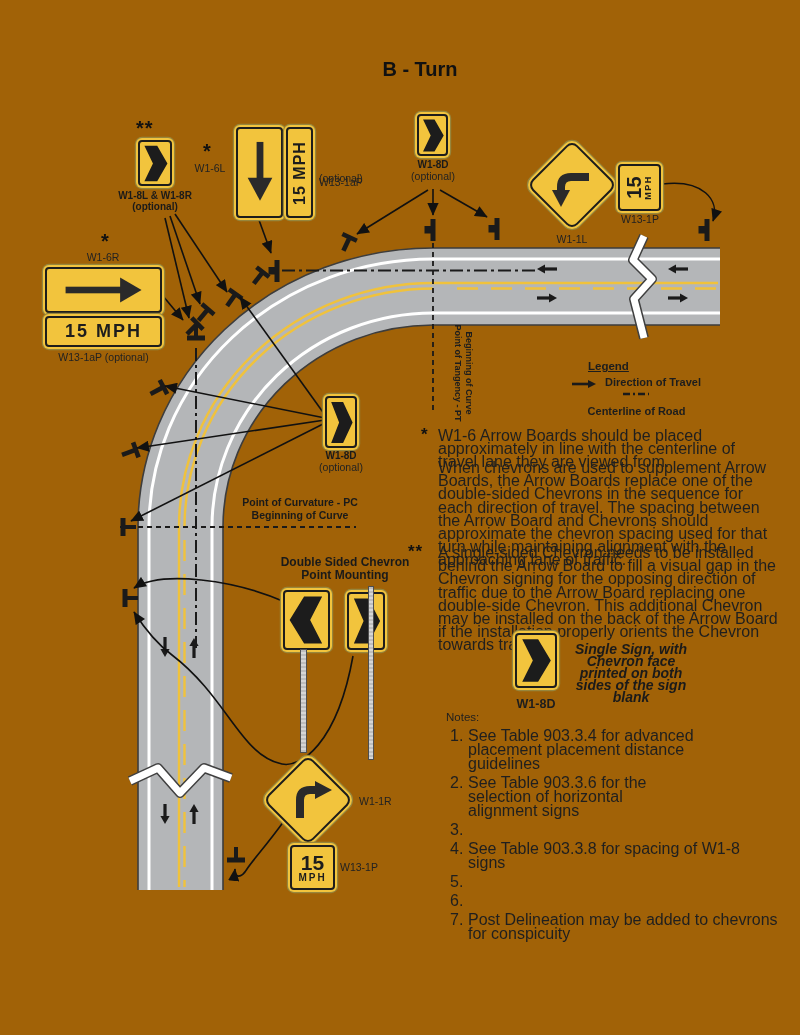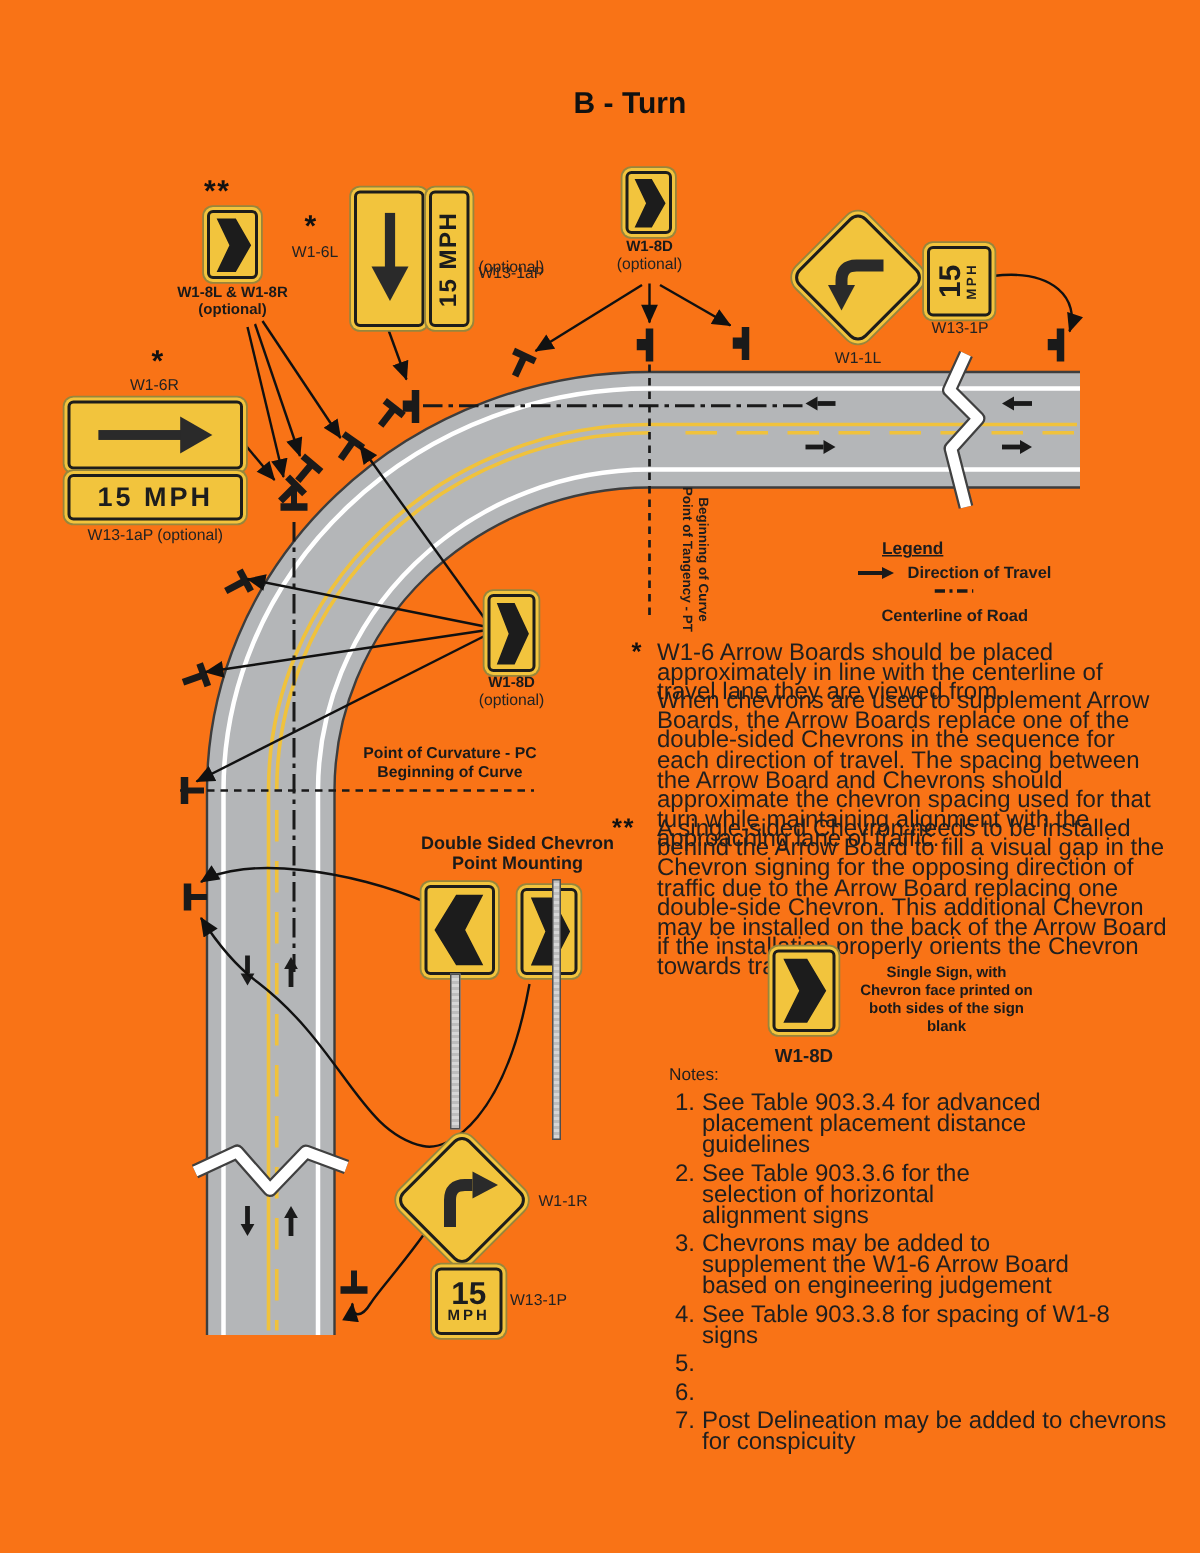--- a/index.html
+++ b/index.html
@@ -1,16 +1,16 @@
 <!DOCTYPE html>
 <html><head>
 <meta charset="utf-8">
 <style>
   html,body{margin:0;padding:0;background:#fff;}
-  #canvas{position:relative;width:800px;height:1035px;background:#f97316;overflow:hidden;
+  #canvas{position:relative;width:800px;height:1035px;background:#a16207;overflow:hidden;
           font-family:"Liberation Sans",sans-serif;color:#1d1d1d;}
   #bg{position:absolute;left:0;top:0;z-index:1;}
   .abs{position:absolute;z-index:3;}
   .ctr{text-align:center;}
   .b{font-weight:bold;}
   .title{font-size:20px;font-weight:bold;color:#111;}
   .lbl{font-size:10.5px;color:#222;line-height:12px;}
   .lblb{font-size:10px;font-weight:bold;color:#1a1a1a;line-height:11.5px;}
   .star{font-size:20px;font-weight:bold;color:#111;line-height:14px;letter-spacing:1px;}
   .note{font-size:16px;line-height:13.2px;color:#1f1f1f;}
@@ -202,21 +202,21 @@
     <div>Point of Curvature - PC</div>
     <div>Beginning of Curve</div>
   </div>
   <div class="abs pt-rot" style="left:398px;top:362px;width:130px;">
     <div>Point of Tangency - PT</div>
     <div>Beginning of Curve</div>
   </div>
 
   <div class="abs" style="left:572px;top:360px;">
     <div class="b" style="font-size:11.5px;text-decoration:underline;margin-left:16px;">Legend</div>
-    <div class="legend-row" style="margin-top:3px;">
+    <div class="legend-row" style="margin-top:3px;align-items:flex-end;">
       <svg width="26" height="10" viewBox="0 0 26 10">
         <path d="M0,5 H16" stroke="#1a1a1a" stroke-width="2.6"></path>
           <polygon points="16,1 24,5 16,9" fill="#1a1a1a"></polygon>
         </svg>
       <span>Direction of Travel</span>
     </div>
     <div class="legend-row" style="margin-top:2px;flex-direction:column;">
       <svg width="26" height="6" viewBox="0 0 26 6">
         <path d="M0,3 H26" stroke="#1a1a1a" stroke-width="2.4" stroke-dasharray="7 3 2 3"></path>
         </svg>
@@ -245,36 +245,35 @@
       <polygon points="4,3 19,3 31,23 19,43 4,43 14,23" fill="#1c1c1c"></polygon>
       </svg>
   </div>
   <div class="post-bar" style="left:368px;top:586px;width:6px;height:174px;z-index:5;"></div>
 
   <div class="ysign" style="left:515px;top:633px;width:42px;height:55px;">
     <svg width="36" height="49" viewBox="0 0 34 46" preserveAspectRatio="none">
       <polygon points="4,3 19,3 31,23 19,43 4,43 14,23" fill="#1c1c1c"></polygon>
       </svg>
   </div>
-  <div class="abs lblb ctr" style="left:570px;top:643px;width:122px;font-size:10px;line-height:12px;">Single Sign, with Chevron face printed on both sides of the sign blank</div>
+  <div class="abs lblb ctr" style="left:570px;top:643px;width:122px;font-size:14px;line-height:12px;font-style:italic;">Single Sign, with Chevron face printed on both sides of the sign blank</div>
   <div class="abs b ctr" style="left:510px;top:697px;width:52px;font-size:12.5px;">W1-8D</div>
 
   <div class="abs note" style="left:446px;top:711px;font-size:11.5px;">Notes:</div>
   <div class="abs note" style="left:450px;top:729px;width:330px;line-height:14px;">
     <div class="nitem">
         <span class="nnum">1.</span>
         <span style="width:245px;">See Table 903.3.4 for advanced placement placement distance guidelines</span>
       </div>
     <div class="nitem">
         <span class="nnum">2.</span>
         <span style="width:225px;">See Table 903.3.6 for the selection of horizontal alignment signs</span>
       </div>
     <div class="nitem">
         <span class="nnum">3.</span>
-        <span style="width:265px;">Chevrons may be added to supplement the W1-6 Arrow Board based on engineering judgement</span>
       </div>
     <div class="nitem">
         <span class="nnum">4.</span>
         <span style="width:280px;">See Table 903.3.8 for spacing of W1-8 signs</span>
       </div>
     <div class="nitem">
         <span class="nnum">5.</span>
       </div>
     <div class="nitem">
         <span class="nnum">6.</span>

